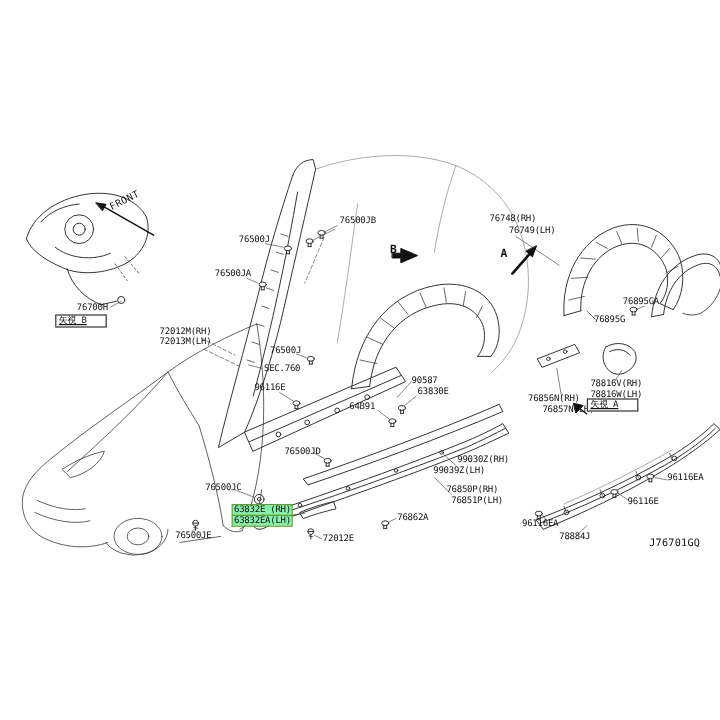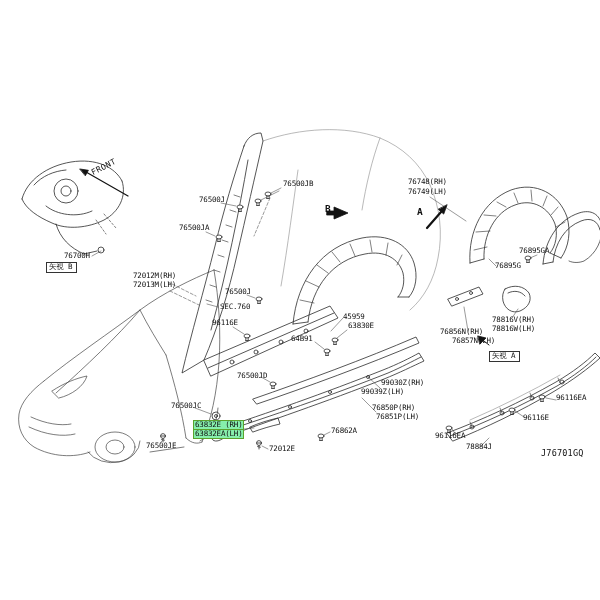--- a/index.html
+++ b/index.html
@@ -1,21 +1,21 @@
 <!DOCTYPE html>
 <html><head>
 <meta charset="utf-8">
 <style>
   html,body{margin:0;padding:0;background:#ffffff;}
   #stage{position:relative;width:600px;height:600px;background:#ffffff;overflow:hidden;
          font-family:"DejaVu Sans Mono","Liberation Mono",monospace;}
   #art{position:absolute;left:0;top:0;}
   .lbl{position:absolute;font-size:7.5px;line-height:8px;color:#111;white-space:nowrap;letter-spacing:-0.2px;}
   .hl{background:#86efac;padding:0 1px;outline:0.5px solid #5aa32c;}
-  .boxed{border:0.9px solid #333;padding:0 4px 1px 2px;background:#fff;}
+  .boxed{border:0.9px solid #333;padding:0 16px 1px 2px;background:#fff;text-decoration:underline;}
   .front{transform:rotate(-27deg);transform-origin:left bottom;font-size:8px;letter-spacing:0.5px;}
   .big{font-weight:bold;font-size:9.5px;}
   .code{font-size:8.5px;letter-spacing:0.2px;}
 </style>
 </head>
 <body>
 
 <div id="stage">
 
   <svg id="art" width="600" height="600" viewBox="0 0 600 600" fill="none" stroke="#2b2b2b" stroke-width="0.8" stroke-linecap="round" stroke-linejoin="round">
@@ -201,44 +201,44 @@
   <div class="lbl" style="left:64px;top:252px">76700H</div>
   <div class="lbl boxed" style="left:46px;top:262px">矢視 B</div>
   <div class="lbl" style="left:133px;top:272px">72012M(RH)</div>
   <div class="lbl" style="left:133px;top:281px">72013M(LH)</div>
   <div class="lbl" style="left:199px;top:196px">76500J</div>
   <div class="lbl" style="left:179px;top:224px">76500JA</div>
   <div class="lbl" style="left:283px;top:180px">76500JB</div>
   <div class="lbl" style="left:225px;top:288px">76500J</div>
   <div class="lbl" style="left:220px;top:303px">SEC.760</div>
   <div class="lbl" style="left:212px;top:319px">96116E</div>
-  <div class="lbl" style="left:343px;top:313px">45959</div>
+  <div class="lbl" style="left:343px;top:313px">90587</div>
   <div class="lbl" style="left:348px;top:322px">63830E</div>
   <div class="lbl" style="left:291px;top:335px">64B91</div>
   <div class="lbl" style="left:237px;top:372px">76500JD</div>
   <div class="lbl" style="left:381px;top:379px">99030Z(RH)</div>
   <div class="lbl" style="left:361px;top:388px">99039Z(LH)</div>
   <div class="lbl" style="left:372px;top:404px">76850P(RH)</div>
   <div class="lbl" style="left:376px;top:413px">76851P(LH)</div>
   <div class="lbl" style="left:171px;top:402px">76500JC</div>
   <div class="lbl hl" style="left:194px;top:421px">63832E (RH)</div>
   <div class="lbl hl" style="left:194px;top:430px">63832EA(LH)</div>
   <div class="lbl" style="left:146px;top:442px">76500JE</div>
   <div class="lbl" style="left:269px;top:445px">72012E</div>
   <div class="lbl" style="left:331px;top:427px">76862A</div>
   <div class="lbl" style="left:408px;top:178px">76748(RH)</div>
-  <div class="lbl" style="left:408px;top:188px">76749(LH)</div>
+  <div class="lbl" style="left:424px;top:188px">76749(LH)</div>
   <div class="lbl big" style="left:325px;top:205px">B</div>
   <div class="lbl big" style="left:417px;top:208px">A</div>
   <div class="lbl" style="left:519px;top:247px">76895GA</div>
   <div class="lbl" style="left:495px;top:262px">76895G</div>
   <div class="lbl" style="left:440px;top:328px">76856N(RH)</div>
   <div class="lbl" style="left:452px;top:337px">76857N(LH)</div>
   <div class="lbl" style="left:492px;top:316px">78816V(RH)</div>
   <div class="lbl" style="left:492px;top:325px">78816W(LH)</div>
-  <div class="lbl boxed" style="left:489px;top:351px">矢視 A</div>
+  <div class="lbl boxed" style="left:489px;top:332px">矢視 A</div>
   <div class="lbl" style="left:556px;top:394px">96116EA</div>
   <div class="lbl" style="left:523px;top:414px">96116E</div>
   <div class="lbl" style="left:435px;top:432px">96116EA</div>
   <div class="lbl" style="left:466px;top:443px">78884J</div>
   <div class="lbl code" style="left:541px;top:449px">J76701GQ</div>
 
 </div>
 
 </body></html>

